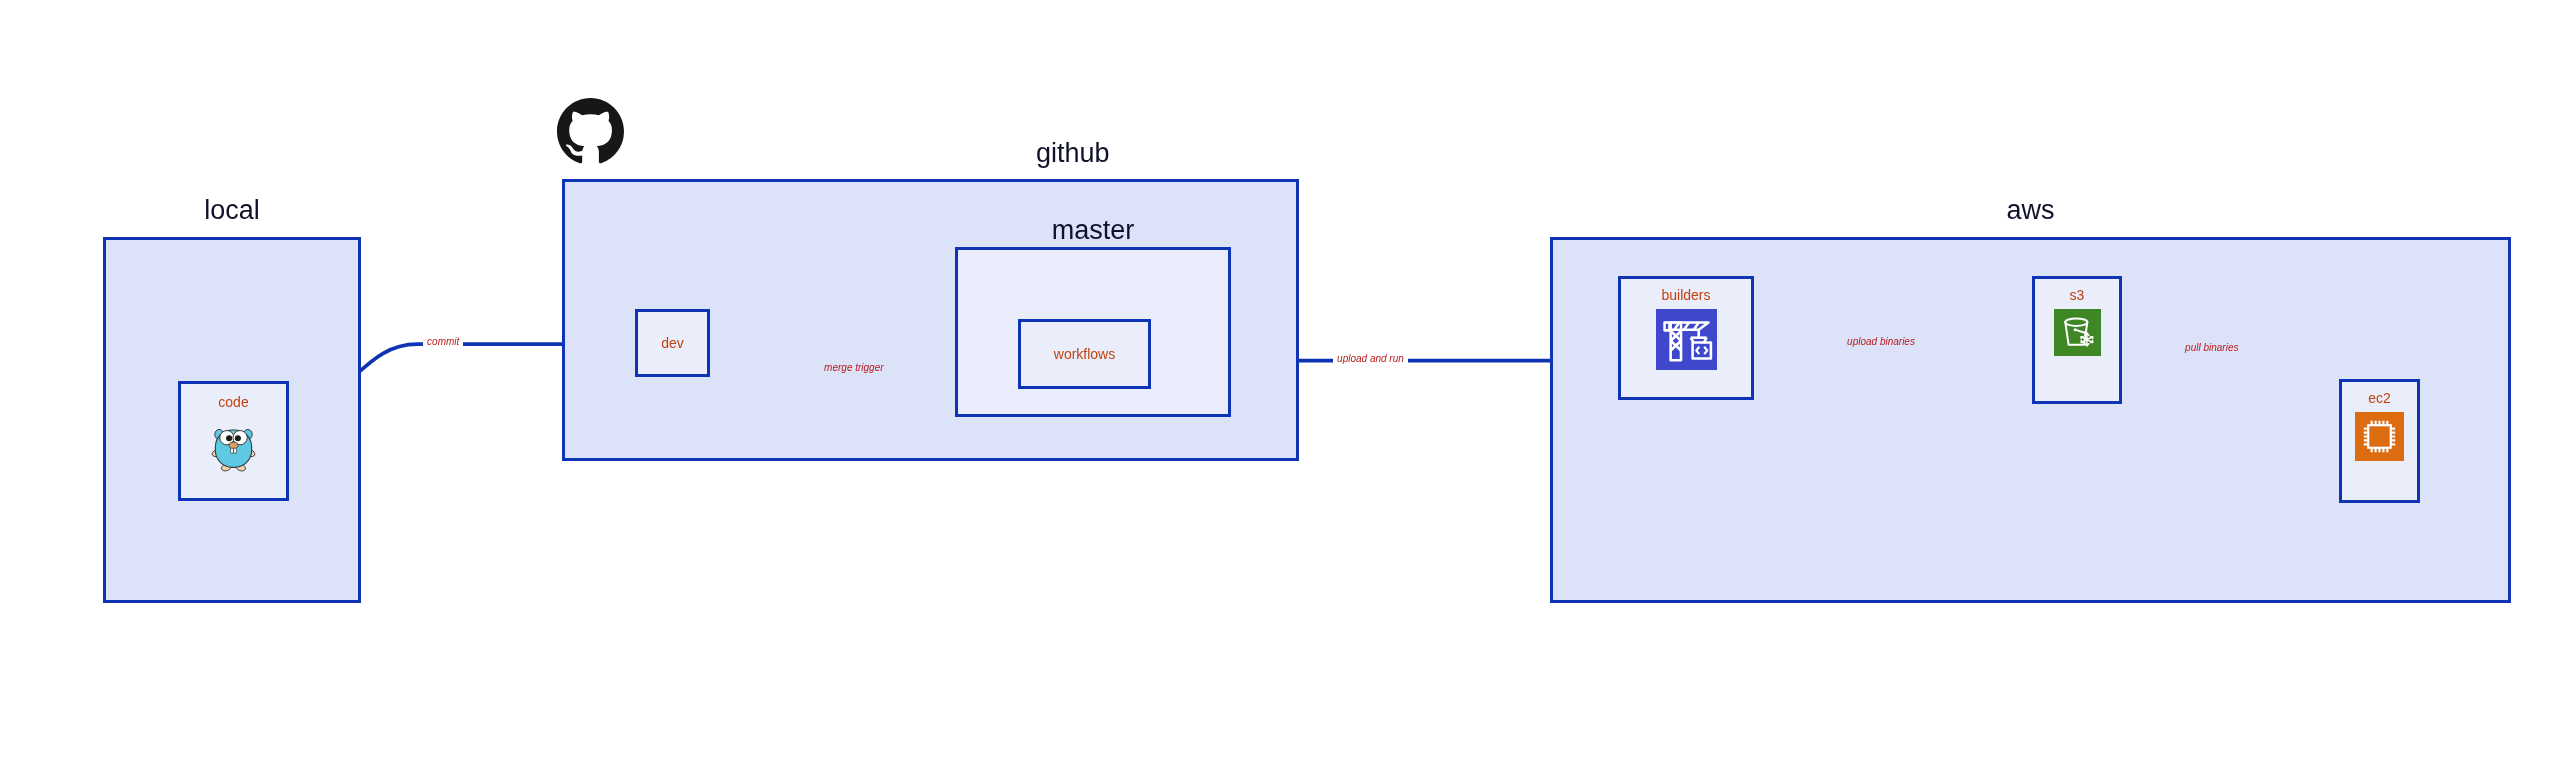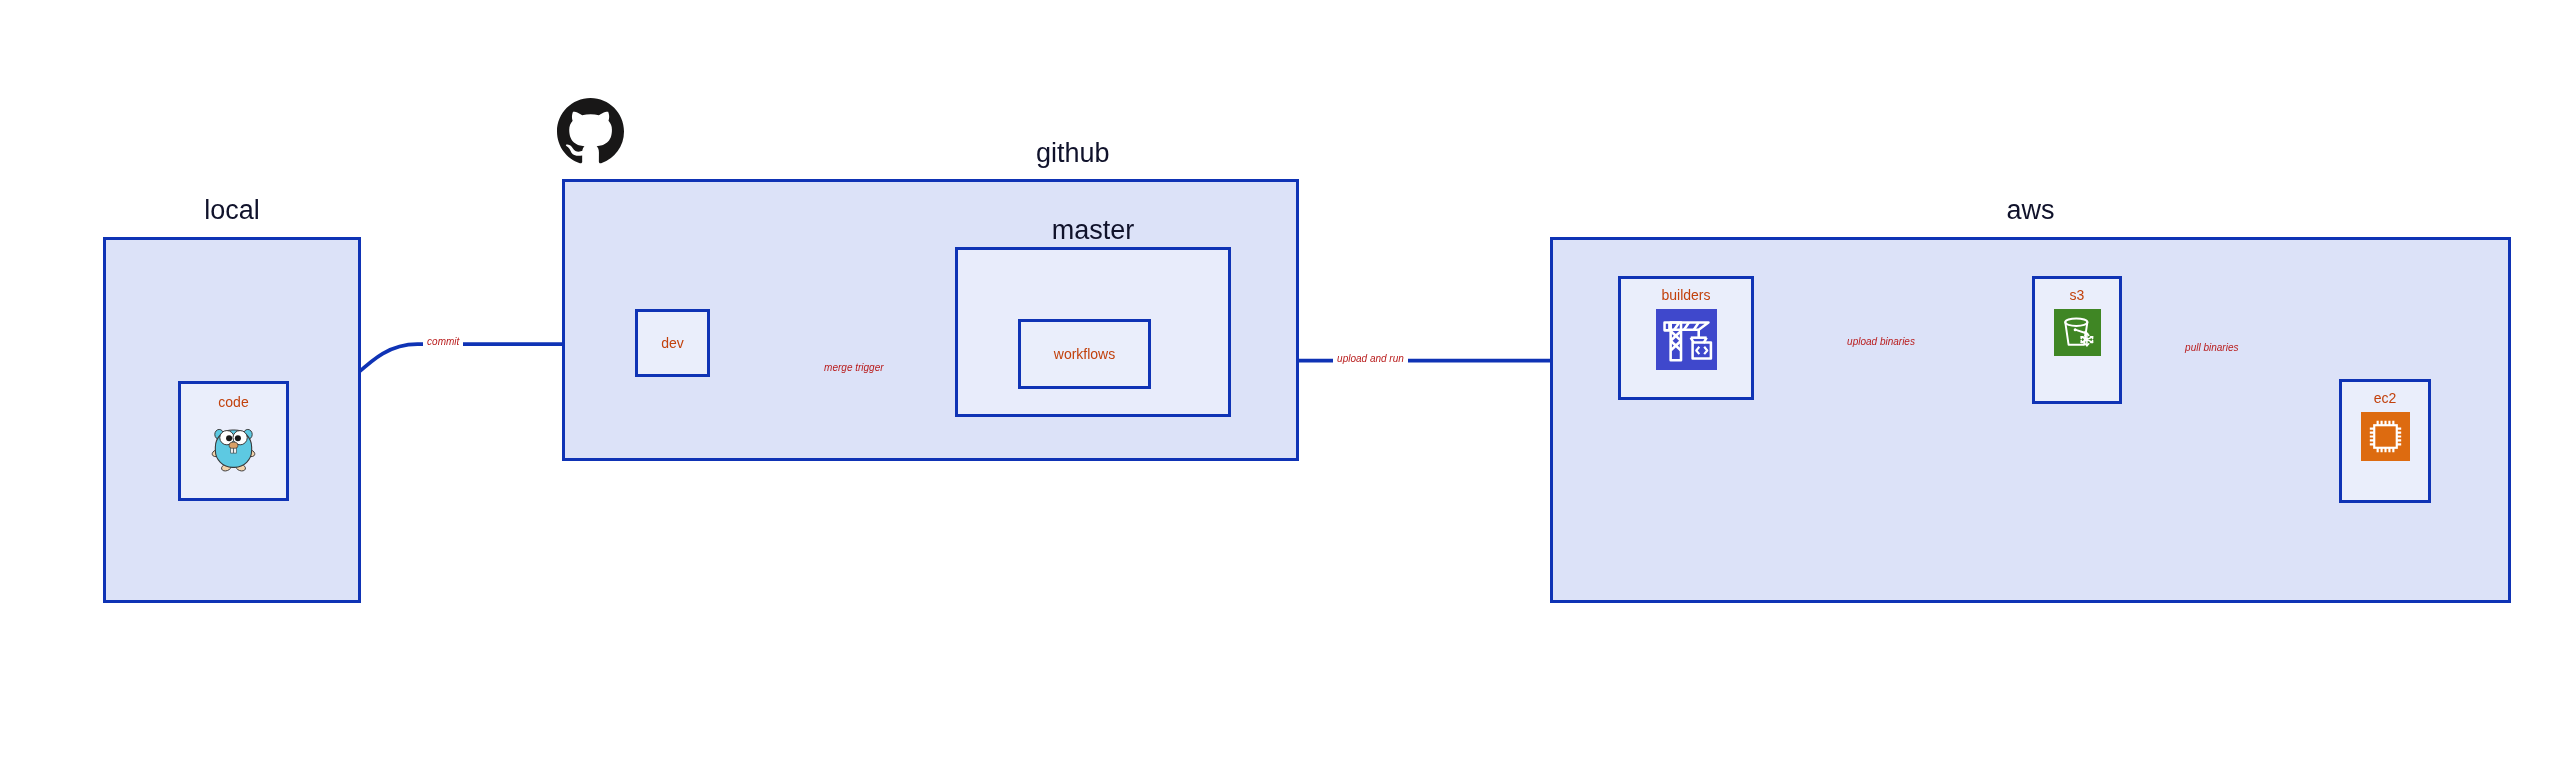--- a/index.html
+++ b/index.html
@@ -221,21 +221,21 @@
             <path d="M70 52 L70 78 M58 59 L82 71 M82 59 L58 71"></path>
             <path d="M66 56 L70 52 L74 56 M66 74 L70 78 L74 74"></path>
             <path d="M58 63 L58 59 L62 59 M82 63 L82 59 L78 59"></path>
             <path d="M58 67 L58 71 L62 71 M82 67 L82 71 L78 71"></path>
           </g>
         </g>
       </svg>
     </span>
   </div>
 
-  <div class="node" style="left:2339px; top:379px; width:92px; height:124px; padding-top:9.3px;">
+  <div class="node" style="left:2339px; top:379px; width:81px; height:124px; padding-top:9.3px;">
     <span class="node-label">ec2</span>
     <span class="node-icon" style="margin-top:7.2px;">
       <svg width="49" height="49" viewBox="0 0 100 100">
         <rect x="0" y="0" width="100" height="100" fill="#dd6b10"></rect>
         <g fill="none" stroke="#ffffff" stroke-width="4.4" stroke-linecap="butt">
           <rect x="27" y="27" width="46" height="46"></rect>
 
           <path d="M34 27 L34 18 M42 27 L42 18 M50 27 L50 18 M58 27 L58 18 M66 27 L66 18"></path>
 
           <path d="M34 73 L34 82 M42 73 L42 82 M50 73 L50 82 M58 73 L58 82 M66 73 L66 82"></path>

